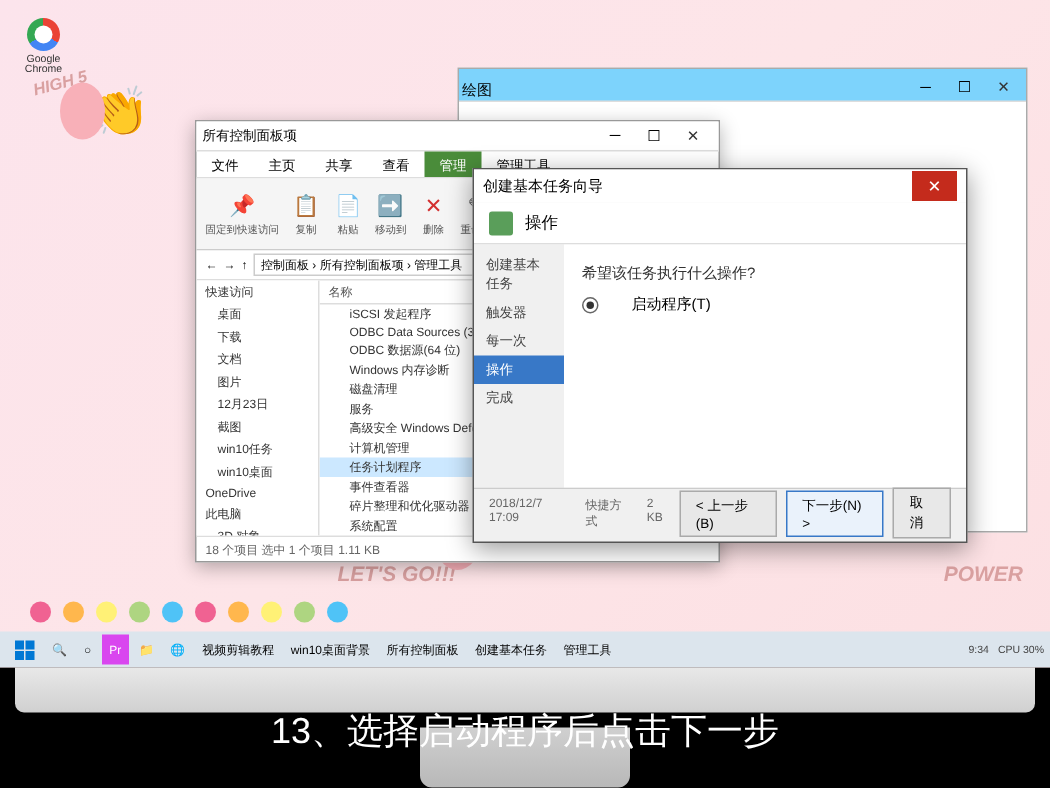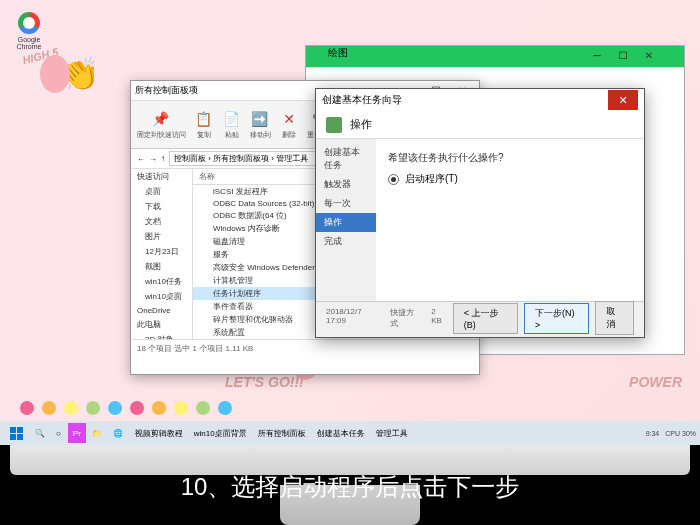--- a/index.html
+++ b/index.html
@@ -12,54 +12,54 @@
 .chrome-circ{width:22px;height:22px;border-radius:50%;background:conic-gradient(#ea4335 0 33%,#4285f4 33% 66%,#34a853 66% 100%);margin:0 auto;position:relative}
 .chrome-circ::after{content:"";position:absolute;top:5px;left:5px;width:12px;height:12px;border-radius:50%;background:#fff}
 .chrome-lbl{font-size:7px;color:#333;margin-top:2px}
 .balloon{position:absolute;width:30px;height:38px;border-radius:50%;background:#f8b0b8}
 .balloon1{top:55px;left:40px}
 .balloon2{bottom:65px;left:290px}
 .clap{position:absolute;top:55px;left:60px;font-size:32px}
 .dots{position:absolute;bottom:30px;left:20px;display:flex;gap:8px}
 .dot{width:14px;height:14px;border-radius:50%}
 .win1{position:absolute;top:45px;left:305px;width:380px;height:310px;background:#fff;border:1px solid #aaa;box-shadow:0 2px8px rgba(0,0,0,.2)}
-.win1-title{height:22px;background:#22c55e;display:flex;align-items:flex-start;padding:0 22px;font-size:10px;border-bottom:1px solid #ddd}
+.win1-title{height:22px;background:#7dd3fc;display:flex;align-items:flex-end;padding:0 2px;font-size:10px;border-bottom:1px solid #ddd}
 .win1-ctrls{margin-left:auto;display:flex}
 .wctrl{width:26px;height:18px;display:flex;align-items:center;justify-content:center;font-size:10px;cursor:pointer}
 .wctrl.close{color:#333}
 .win2{position:absolute;top:80px;left:130px;width:350px;height:295px;background:#fff;border:1px solid #999;box-shadow:0 3px 12px rgba(0,0,0,.3)}
 .w2-title{height:20px;background:#fff;display:flex;align-items:center;padding:0 4px;font-size:9px;border-bottom:1px solid #ddd}
 .w2-ribbon-tabs{height:18px;display:flex;font-size:9px;border-bottom:1px solid #ddd}
 .w2-tab{padding:3px 10px;cursor:pointer}
 .w2-tab.active{background:#4a8c3a;color:#fff}
 .w2-ribbon{height:48px;background:#f5f5f5;border-bottom:1px solid #ccc;display:flex;align-items:center;padding:2px 6px;gap:8px}
 .ribbon-grp{display:flex;flex-direction:column;align-items:center;font-size:7px;color:#555;gap:1px}
 .ribbon-icon{width:20px;height:20px;display:flex;align-items:center;justify-content:center;font-size:14px}
 .w2-addr{height:20px;background:#fff;border-bottom:1px solid #ddd;display:flex;align-items:center;padding:0 6px;font-size:8px;gap:4px}
 .w2-body{display:flex;height:170px}
-.w2-nav{width:62px;background:#fff;border-right:1px solid #ddd;overflow:hidden;font-size:8px}
+.w2-nav{width:82px;background:#fff;border-right:1px solid #ddd;overflow:hidden;font-size:8px}
 .nav-item{padding:2px 4px 2px 14px;color:#333;cursor:pointer;white-space:nowrap}
 .nav-item.hdr{padding-left:6px}
 .w2-list{flex:1;overflow:hidden;font-size:8px}
 .list-hdr{height:16px;border-bottom:1px solid #ddd;padding:2px 6px;color:#555}
 .list-item{padding:1px 6px 1px 20px;color:#333;cursor:pointer;white-space:nowrap}
 .list-item.sel{background:#cce8ff}
 .w2-status{height:18px;border-top:1px solid #ddd;font-size:8px;padding:2px 6px;color:#666;display:flex;align-items:center}
-.dialog{position:absolute;top:88px;left:315px;width:330px;height:250px;background:#f0f0f0;border:1px solid #555;box-shadow:0 4px 16px rgba(0,0,0,.4)}
+.dialog{position:absolute;top:112px;left:315px;width:330px;height:250px;background:#f0f0f0;border:1px solid #555;box-shadow:0 4px 16px rgba(0,0,0,.4)}
 .dlg-title{height:22px;background:#fff;display:flex;align-items:center;padding:0 6px;font-size:10px}
 .dlg-title .close{margin-left:auto;width:30px;height:20px;background:#c42b1c;color:#fff;display:flex;align-items:center;justify-content:center;cursor:pointer;font-size:11px}
 .dlg-hdr{height:28px;background:#fff;border-bottom:1px solid #ddd;display:flex;align-items:center;padding:0 10px;font-size:11px;gap:8px}
 .dlg-hdr-icon{width:16px;height:16px;background:#5a9e5a;border-radius:2px}
 .dlg-body{display:flex;height:162px}
 .dlg-steps{width:60px;background:#f0f0f0;font-size:9px;padding:4px 0}
 .step{padding:3px 8px;color:#444}
 .step.active{background:#3878c7;color:#fff}
 .dlg-content{flex:1;background:#fff;padding:12px;font-size:10px}
 .dlg-q{color:#333;margin-bottom:7px}
-.radio-row{display:flex;align-items:center;gap:6px;margin:6px 0;font-size:10px}
+.radio-row{display:flex;align-items:center;gap:22px;margin:6px 0;font-size:10px}
 .radio{width:11px;height:11px;border:1px solid #666;border-radius:50%;display:flex;align-items:center;justify-content:center}
 .radio.checked::after{content:"";width:5px;height:5px;background:#333;border-radius:50%}
 .dlg-footer{height:27px;border-top:1px solid #ccc;display:flex;align-items:center;justify-content:center;padding:16px 10px;gap:6px;font-size:9px}
 .dlg-meta{margin-right:auto;font-size:8px;color:#666;display:flex;gap:12px}
 .btn{padding:3px 10px;border:1px solid #aaa;background:#e8e8e8;cursor:pointer;font-size:9px}
 .btn.primary{border:1px solid #3878c7;background:#eaf2fb}
 .taskbar{position:absolute;bottom:0;left:0;width:100%;height:24px;background:#dce5ed;display:flex;align-items:center;padding:0 4px;gap:3px;font-size:8px}
 .tb-item{height:20px;padding:0 4px;display:flex;align-items:center;gap:2px;cursor:pointer}
 .tb-item.start{width:24px;justify-content:center}
 .win-logo{width:13px;height:13px;display:grid;grid-template:1fr 1fr/1fr 1fr;gap:1px}
@@ -110,20 +110,28 @@
 
   <div class="win2">
     <div class="w2-title">
       <span>所有控制面板项</span>
       <div class="win1-ctrls">
         <div class="wctrl">─</div>
         <div class="wctrl">☐</div>
         <div class="wctrl close">✕</div>
       </div>
     </div>
+    <div class="w2-ribbon-tabs">
+      <div class="w2-tab">文件</div>
+      <div class="w2-tab">主页</div>
+      <div class="w2-tab">共享</div>
+      <div class="w2-tab">查看</div>
+      <div class="w2-tab active">管理</div>
+      <div class="w2-tab">管理工具</div>
+    </div>
     <div class="w2-ribbon">
       <div class="ribbon-grp">
           <div class="ribbon-icon">📌</div>
           <span>固定到快速访问</span>
         </div>
       <div class="ribbon-grp">
           <div class="ribbon-icon">📋</div>
           <span>复制</span>
         </div>
       <div class="ribbon-grp">
@@ -251,13 +259,13 @@
     <div class="tb-item">管理工具</div>
     <div class="tb-right">
       <span>9:34</span>
       <span>CPU 30%</span>
     </div>
   </div>
 </div>
 
 <div class="bezel"></div>
 <div class="stand"></div>
-<div class="subtitle">10、选择启动程序后点击下一步</div>
+<div class="subtitle">13、选择启动程序后点击下一步</div>
 
 </body></html>

